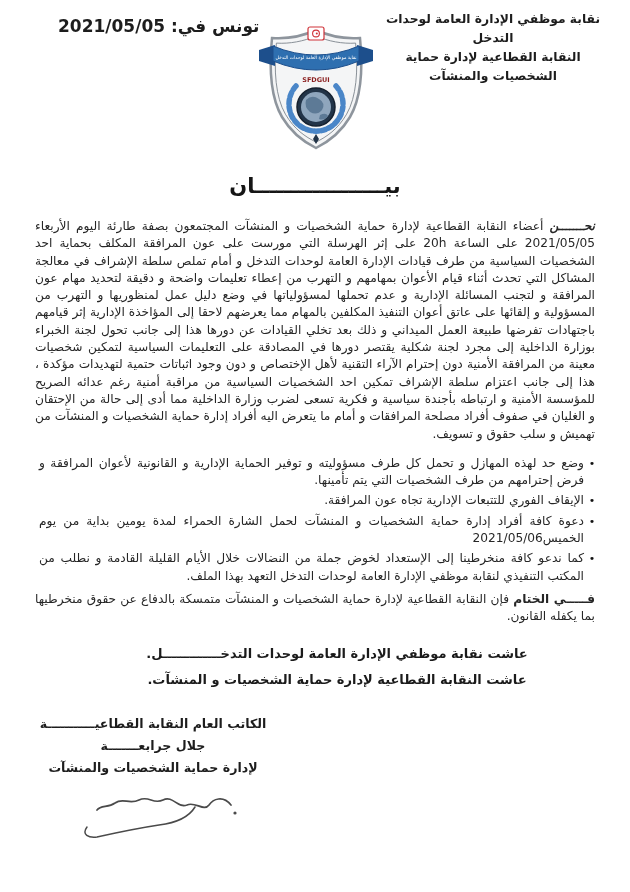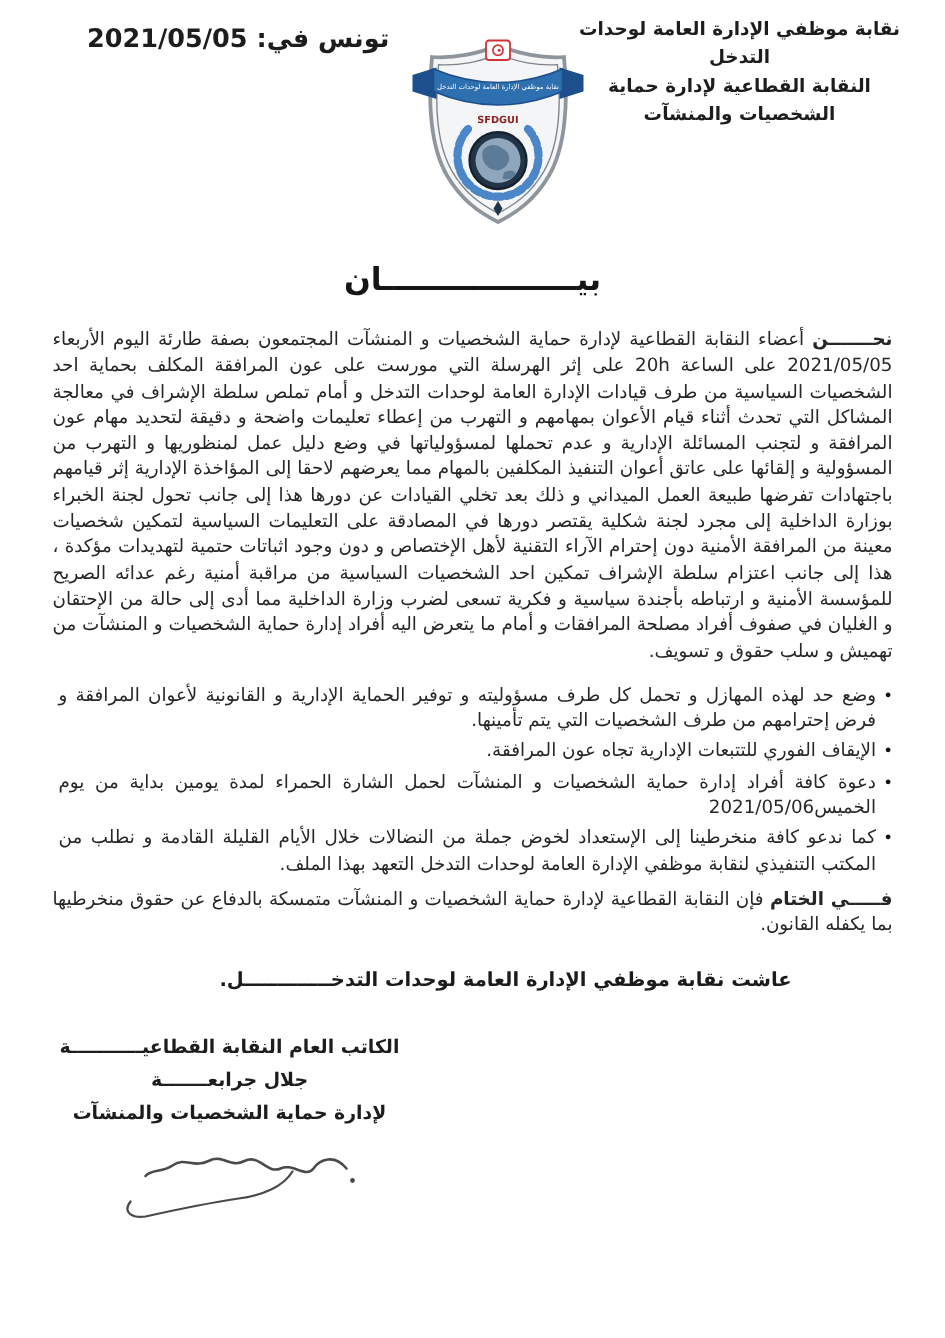--- a/index.html
+++ b/index.html
@@ -19,33 +19,33 @@
   .date-line{
     position:absolute;left:58px;top:16px;
     font-size:17px;font-weight:bold;color:#1d1d1d;
     direction:rtl;white-space:nowrap;
   }
   .org-block{
     position:absolute;right:18px;top:10px;width:238px;
     text-align:center;font-weight:bold;font-size:12.3px;
     line-height:19px;color:#1d1d1d;
   }
-  .logo-wrap{position:absolute;left:272px;top:20px;width:120px;height:132px;}
+  .logo-wrap{position:absolute;left:256px;top:20px;width:120px;height:132px;}
   
   .statement-title{
     text-align:center;font-size:21px;font-weight:bold;
     margin:16px 0 0 0;color:#151515;letter-spacing:0.5px;
   }
   
   .body-text{
     margin:20px 35px 0 35px;
     font-size:12.2px;line-height:17.3px;
     text-align:justify;color:#262626;
   }
-  .body-text .lead{font-weight:bold;}
+  .body-text .lead{font-weight:bold;font-style:italic;}
   .call-line{
     margin:15px 35px 0 35px;
     font-size:12.4px;color:#262626;
   }
   .call-line .lead{font-weight:bold;}
   
   ul.demands{
     list-style:none;margin:12px 30px 0 35px;padding:0;
   }
   ul.demands li{
@@ -150,20 +150,21 @@
     </li>
     <li>
       <span class="bullet">•</span>
       <span class="li-text">كما ندعو كافة منخرطينا إلى الإستعداد لخوض جملة من النضالات خلال الأيام القليلة القادمة و نطلب من المكتب التنفيذي لنقابة موظفي الإدارة العامة لوحدات التدخل التعهد بهذا الملف.</span>
     </li>
   </ul>
 
   <p class="closing"><span class="lead">فـــــي الختام</span><span> فإن النقابة القطاعية لإدارة حماية الشخصيات و المنشآت متمسكة بالدفاع عن حقوق منخرطيها بما يكفله القانون.</span></p>
 
   <div class="slogan">عاشت نقابة موظفي الإدارة العامة لوحدات التدخـــــــــــــل.</div>
+  <div class="slogan">عاشت النقابة القطاعية لإدارة حماية الشخصيات و المنشآت.</div>
 
   <div class="sign-block">
     <div class="sign-line">الكاتب العام النقابة القطاعيـــــــــــة</div>
     <div class="sign-line">جلال جرابعـــــــة</div>
     <div class="sign-line">لإدارة حماية الشخصيات والمنشآت</div>
     <svg class="signature-svg" width="180" height="56" viewBox="0 0 180 56" xmlns="http://www.w3.org/2000/svg">
       <path d="M168,22 C160,12 150,16 146,22 C141,29 132,18 124,22 C115,26 110,12 100,17 C90,22 86,12 76,17 C66,22 60,14 52,20 C45,25 38,22 34,27" fill="none" stroke="#4a4a4a" stroke-width="1.7" stroke-linecap="round"></path>
       <path d="M132,24 C126,34 112,40 96,42 C76,45 52,50 34,54 C26,55 18,52 24,44" fill="none" stroke="#4a4a4a" stroke-width="1.5" stroke-linecap="round"></path>
       <circle cx="172" cy="30" r="1.6" fill="#4a4a4a"></circle>
     </svg>

